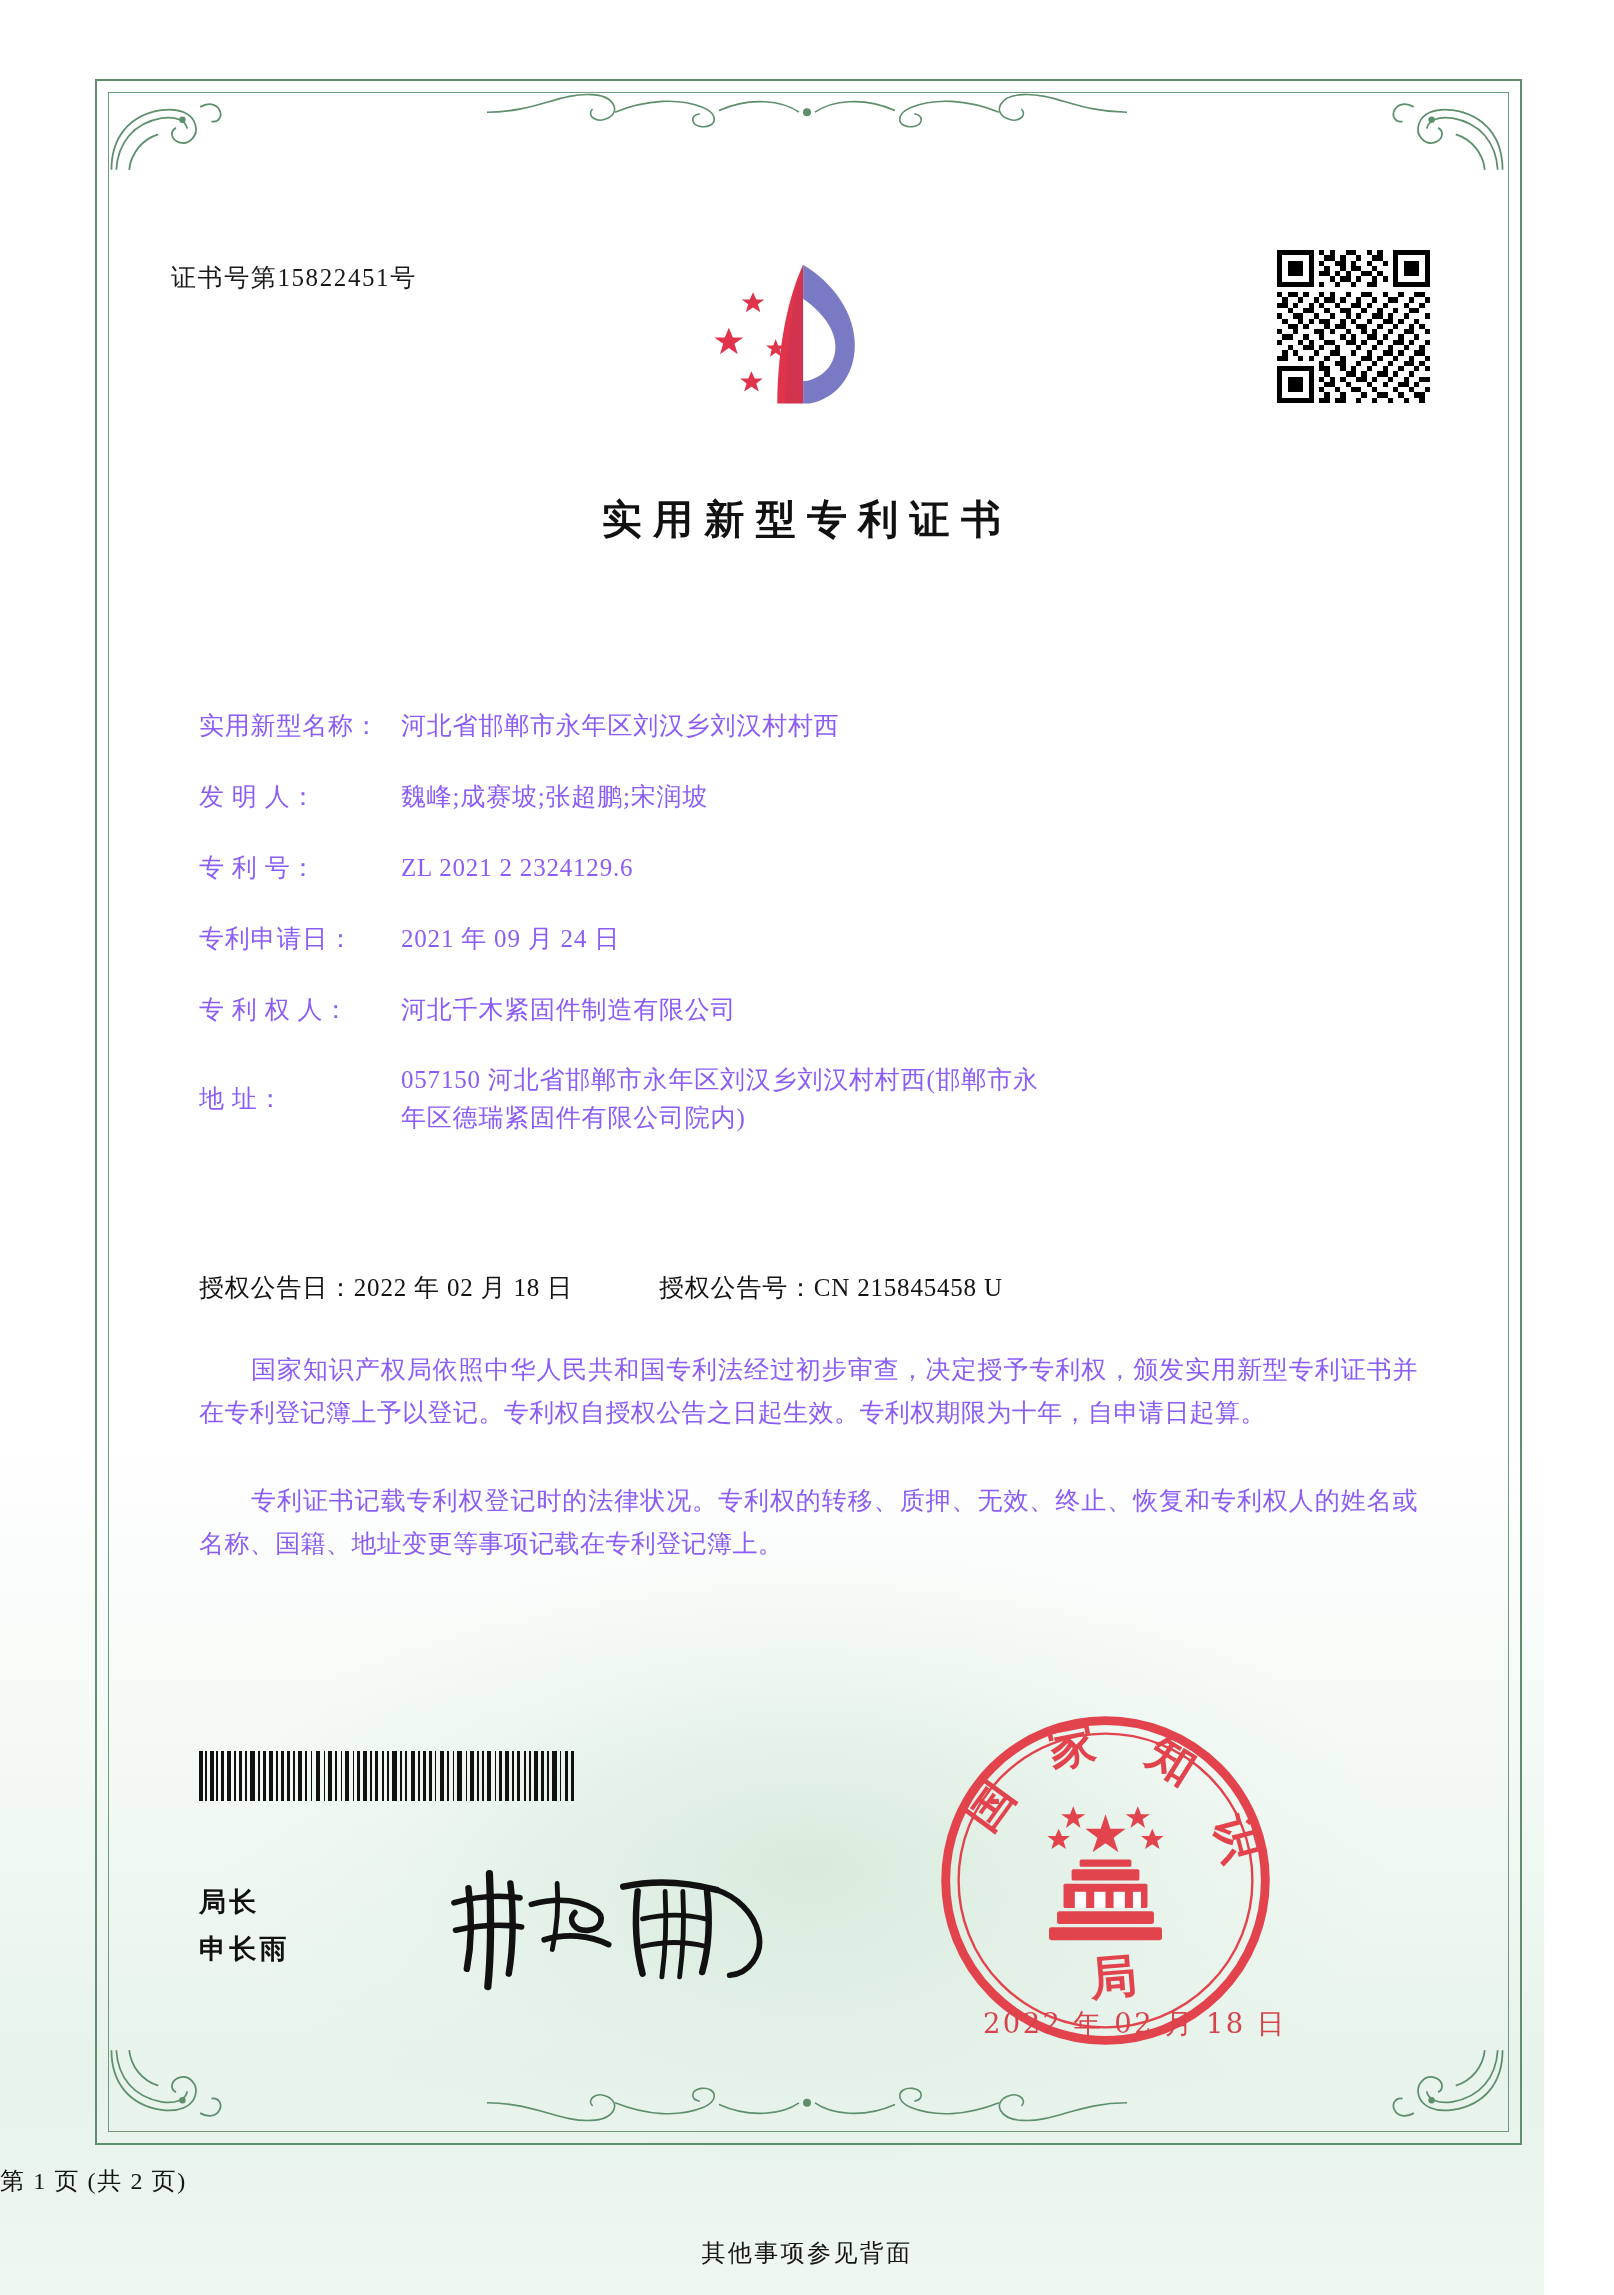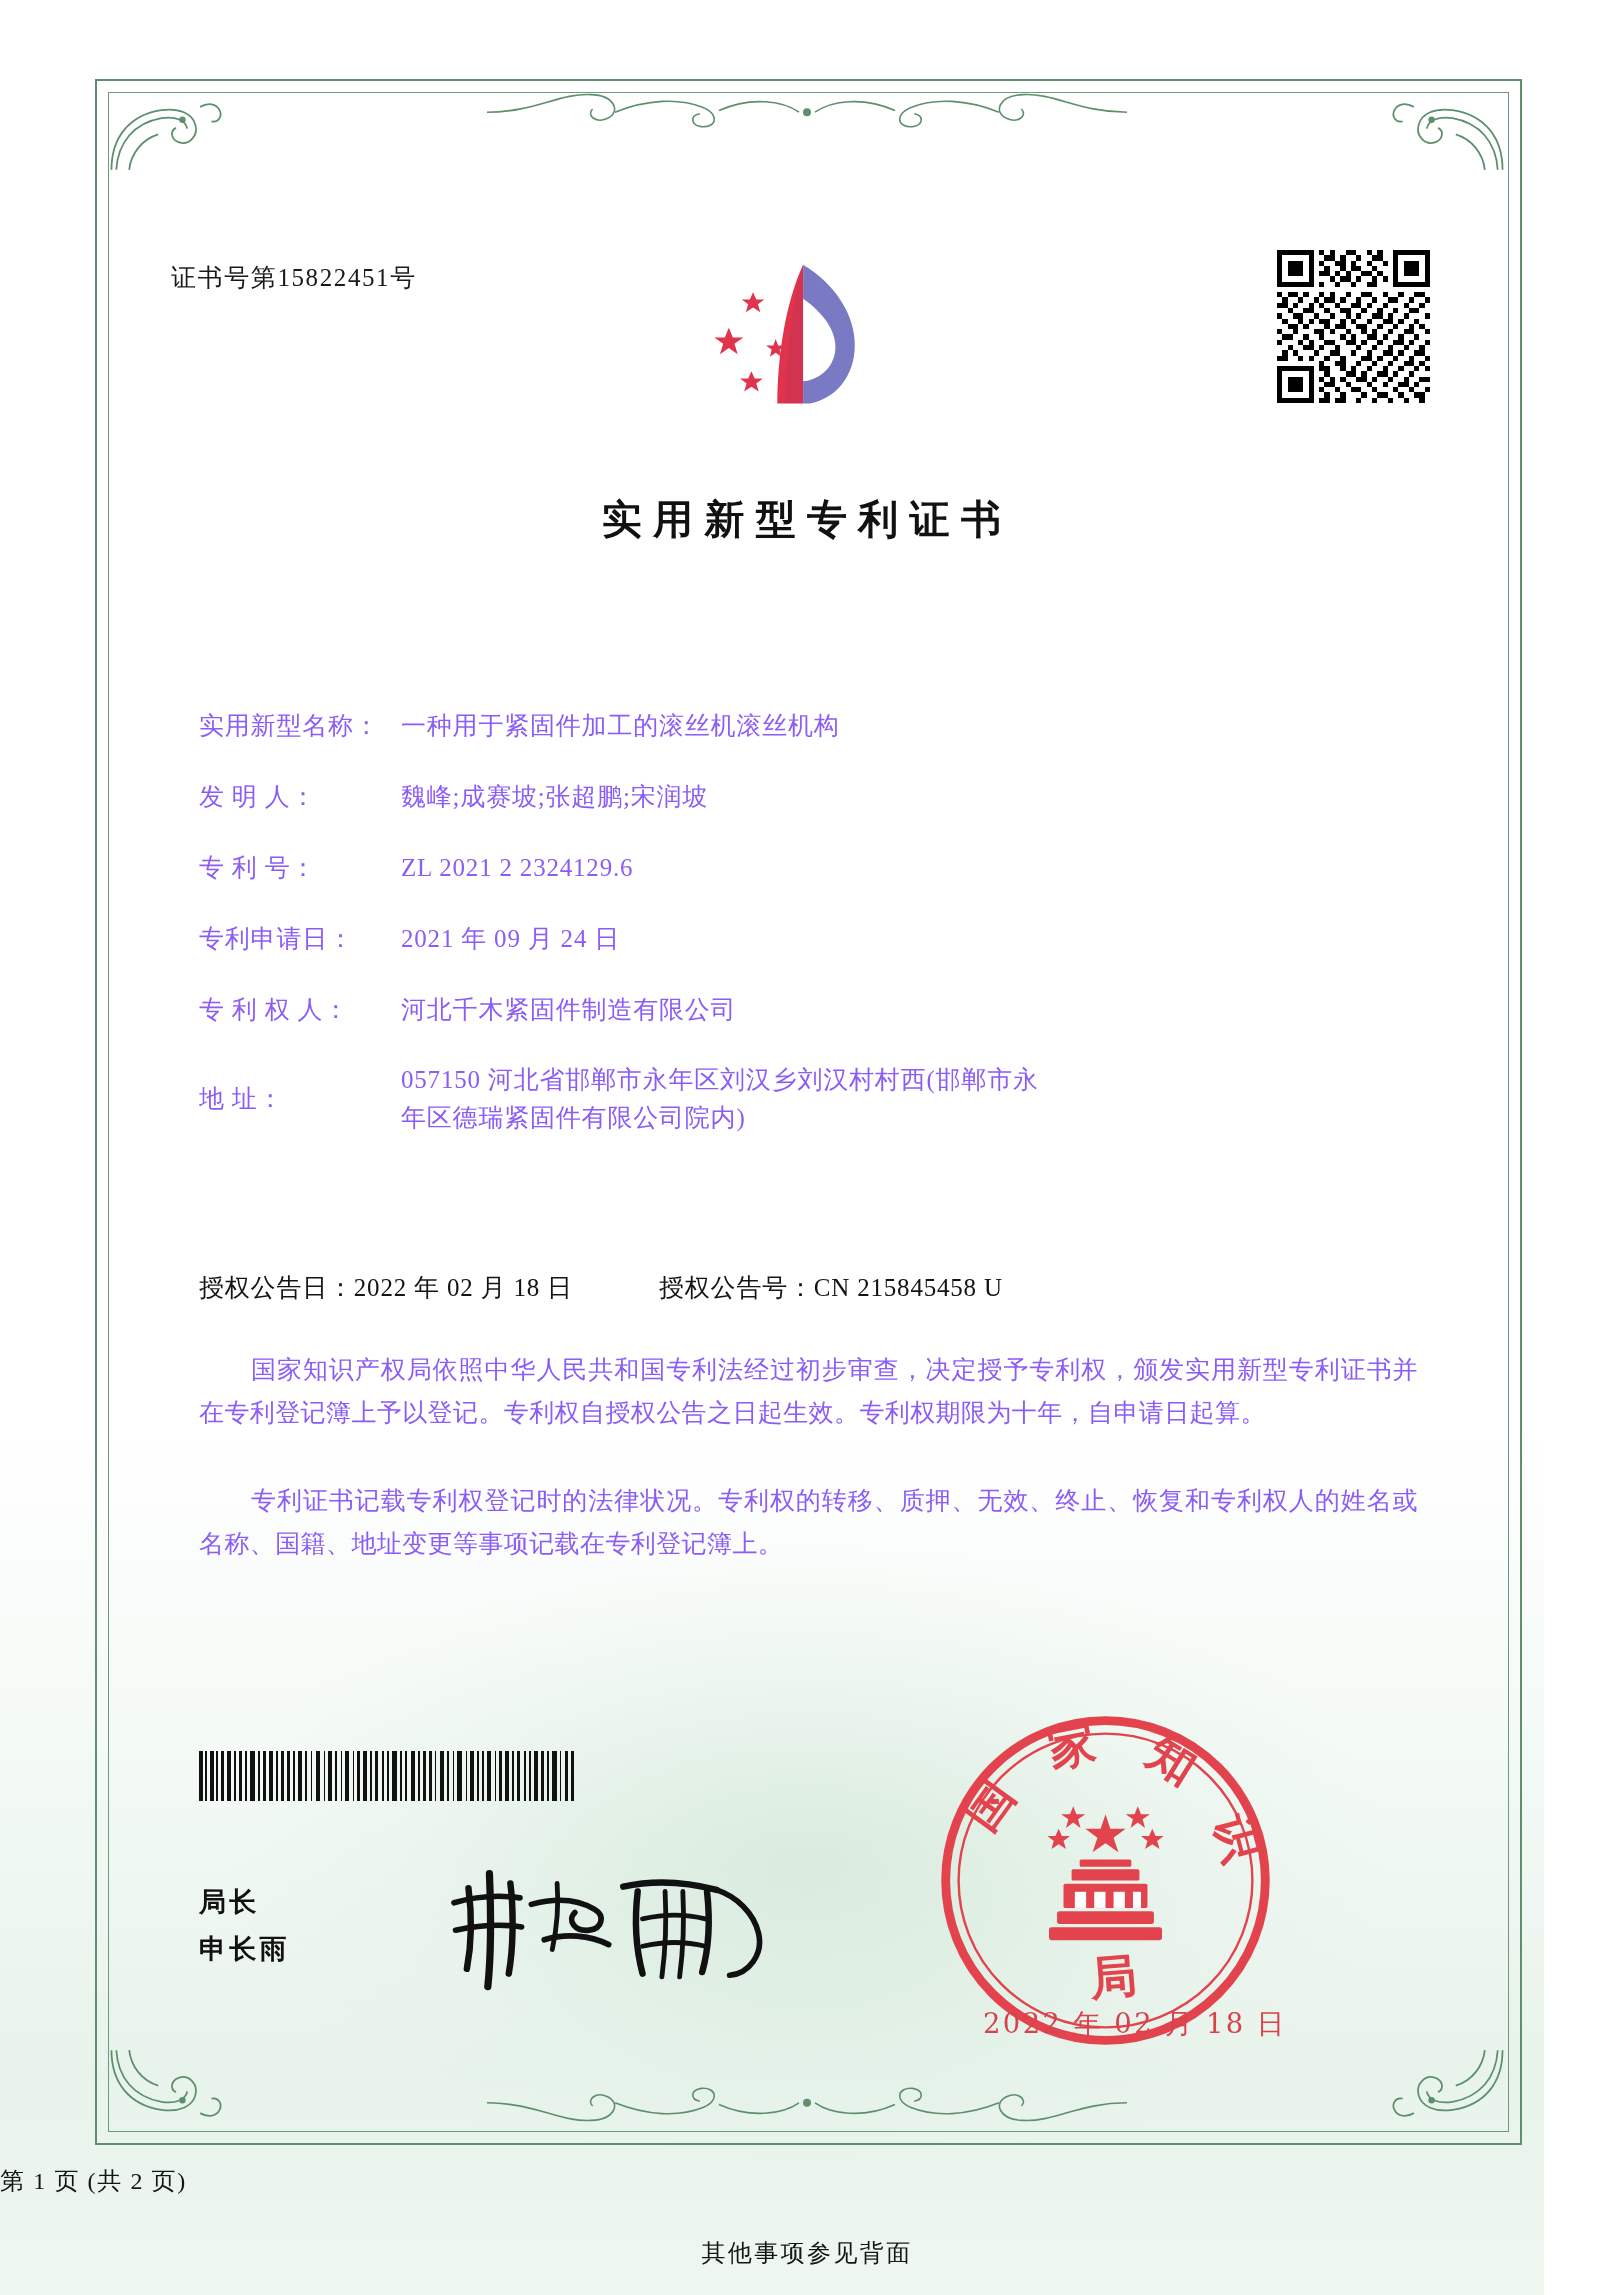--- a/index.html
+++ b/index.html
@@ -573,21 +573,21 @@
           <rect x="27" y="28" width="1" height="1"></rect>
       </g>
     </svg>
   </div>
 
   <div class="title">实用新型专利证书</div>
 
   <div class="fields">
     <div class="frow">
       <div class="flabel">实用新型名称：</div>
-      <div class="fval">一种用于紧固件加工的滚丝机滚丝机构</div>
+      <div class="fval">河北省邯郸市永年区刘汉乡刘汉村村西</div>
     </div>
     <div class="frow">
       <div class="flabel">发  明  人：</div>
       <div class="fval">魏峰;成赛坡;张超鹏;宋润坡</div>
     </div>
     <div class="frow">
       <div class="flabel">专  利  号：</div>
       <div class="fval">ZL 2021 2 2324129.6</div>
     </div>
     <div class="frow">

